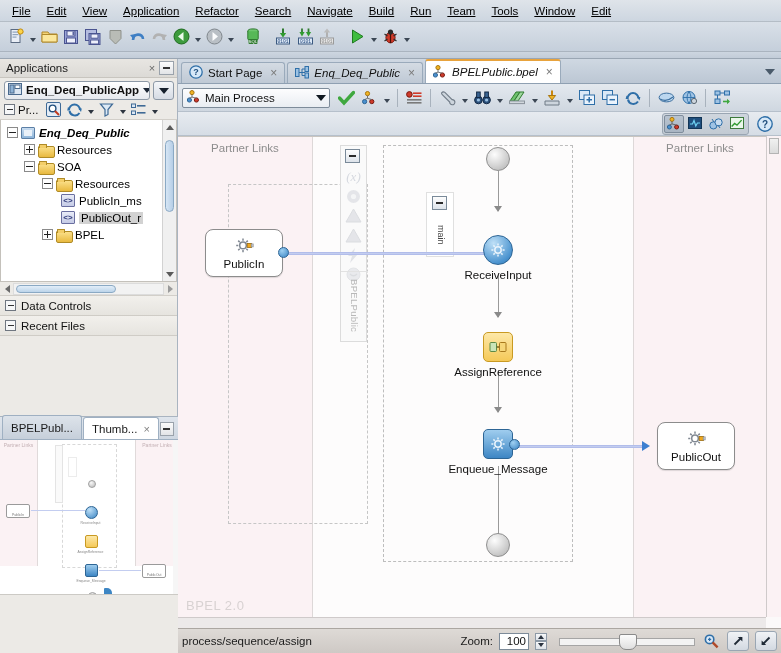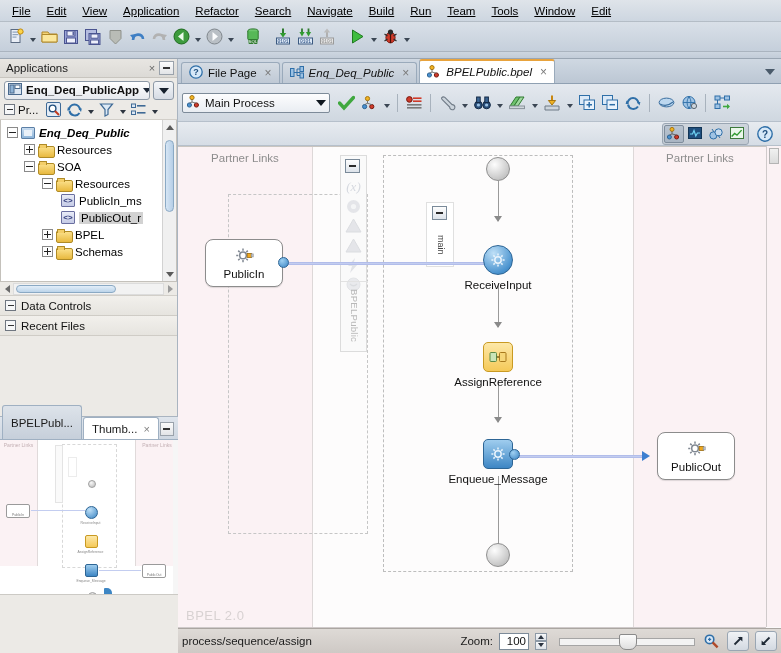--- a/index.html
+++ b/index.html
@@ -177,21 +177,21 @@
     border-bottom:1px solid #cfccc6; font-size:11.5px; color:#111;
   }
 
   
   .thumb-dock {
     position:absolute; left:0; top:357px; width:178px; height:296px;
     background:#eceae6; border-top:1px solid #a9b4c0;
   }
   .thumb-tabs { height:23px; display:flex; align-items:flex-end; background:linear-gradient(#dfe5ec,#cfd7e1); padding-left:2px; border-bottom:1px solid #9fb0c2;}
   .th-tab {
-    height:34px; display:flex;align-items:center; padding:0 8px; font-size:11.5px;
+    height:24px; display:flex;align-items:center; padding:0 8px; font-size:11.5px;
     background:linear-gradient(#dde3ea,#c6cfda); border:1px solid #9fb0c2; border-bottom:none;
     border-radius:3px 3px 0 0; margin-right:1px; color:#1a1a1a; white-space:nowrap;
   }
   .th-tab.active { background:#fff; height:22px; font-weight:normal;text-align:center; }
   .th-tab .tx { margin-left:6px; color:#808080; font-size:11px; }
   .th-min {
     width:15px;height:14px;margin-left:auto;margin-right:4px;margin-bottom:3px;
     border:1px solid #9aa2ab; background:linear-gradient(#fbfbfb,#e2e4e7);
     display:flex;align-items:center;justify-content:center;
   }
@@ -219,21 +219,21 @@
   }
   .ed-tab.italic span.lbl { font-style:italic; }
   .ed-tab .tx { color:#7a7a7a; font-size:12px; margin-left:3px; }
   .ed-tabs-more {
     position:absolute; right:3px; bottom:3px; width:16px;height:16px;
     display:flex;align-items:center;justify-content:center;
   }
   .ed-tabs-more i{display:block;width:0;height:0;border-left:5px solid transparent;border-right:5px solid transparent;border-top:6px solid #4a5a6a;}
 
   .ed-toolbar {
-    height:38px; display:flex; align-items:center; gap:1px; padding-left:4px;
+    height:28px; display:flex; align-items:center; gap:1px; padding-left:4px;
     background:linear-gradient(#e4e9ef,#cfd7e0); border-bottom:1px solid #b6c0cb;
   }
   .proc-combo {
     width:148px;height:20px;display:flex;align-items:center;gap:4px;padding:0 3px 0 4px;
     background:linear-gradient(#fdfdfe,#e9edf2); border:1px solid #7d8b99; border-radius:2px;
     font-size:11.5px; color:#111; margin-right:4px;
   }
   .proc-combo .ca { margin-left:auto; }
   .proc-combo .ca i{display:block;width:0;height:0;border-left:5px solid transparent;border-right:5px solid transparent;border-top:6px solid #101820;}
 
@@ -689,28 +689,20 @@
         <div class="tnode" style="padding-left:41px">
           <span class="exp plus">
               <b></b>
               <b class="v"></b>
             </span>
           <span class="folder"></span>
           <span class="tlabel">BPEL</span>
         </div>
 
 
-        <div class="tnode" style="padding-left:41px">
-          <span class="exp plus">
-              <b></b>
-              <b class="v"></b>
-            </span>
-          <span class="folder"></span>
-          <span class="tlabel">Schemas</span>
-        </div>
       </div>
       <div class="vsb">
         <div class="sbar-arrow up">
             <i></i>
           </div>
         <div class="thumb"></div>
         <div class="sbar-arrow dn" style="bottom:0">
             <i></i>
           </div>
       </div>
@@ -789,21 +781,21 @@
 
   <div class="editor">
     <div class="ed-tabs">
       <div class="ed-tab">
         <span>
           <svg width="14" height="14" viewBox="0 0 14 14">
               <circle cx="7" cy="7" r="6.2" fill="#d6e8f8" stroke="#2f6fa8" stroke-width="1.3"></circle>
               <text x="7" y="10.3" font-size="9" fill="#1f4e7d" text-anchor="middle" font-family="Liberation Sans" font-weight="bold">?</text>
             </svg>
         </span>
-        <span class="lbl">File Page</span>
+        <span class="lbl">Start Page</span>
         <span class="tx">×</span>
       </div>
       <div class="ed-tab italic">
         <span>
           <svg width="14" height="13" viewBox="0 0 14 13">
               <rect x="0.5" y="2.5" width="3.5" height="8" fill="#9cc2e4" stroke="#2f6fa8"></rect>
               <rect x="10" y="0.5" width="3.5" height="5" fill="#9cc2e4" stroke="#2f6fa8"></rect>
               <rect x="10" y="7" width="3.5" height="5" fill="#9cc2e4" stroke="#2f6fa8"></rect>
               <path d="M4 6.5 h6 M7 3 h3 M7 9.5 h3 M7 3 v6.5" stroke="#2f6fa8" stroke-width="1"></path>
             </svg>

